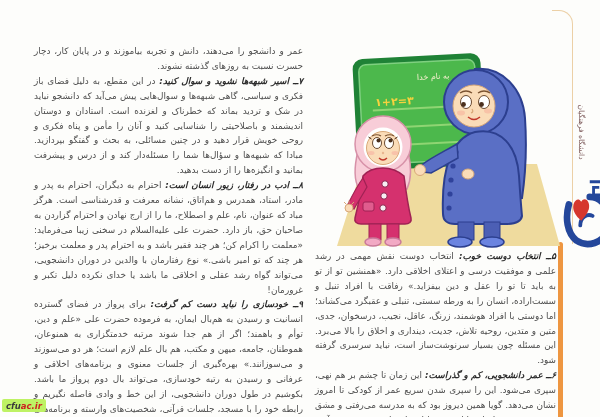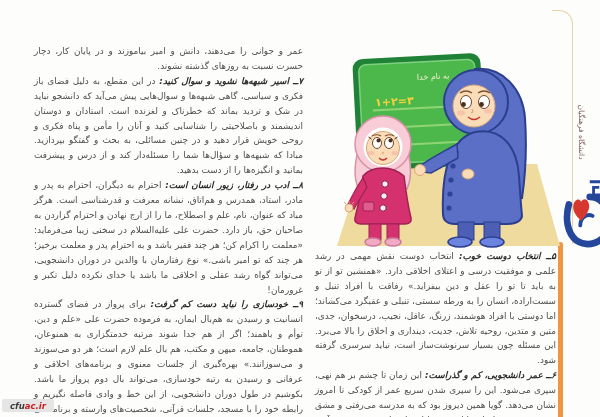--- a/index.html
+++ b/index.html
@@ -14,22 +14,22 @@
   .frame-line{position:absolute;left:552px;top:10px;width:20px;height:233px;
       border-top:1.5px solid #ecd0a6;border-right:1.5px solid #ecd0a6;
       border-top-right-radius:14px;}
   .accent-line{position:absolute;left:558px;top:242px;width:5px;height:175px;
       background:#ee9641;border-radius:3px 3px 0 0;}
   .spine-text{position:absolute;left:538px;top:126px;width:84px;height:12px;
       transform:rotate(90deg);transform-origin:center;text-align:center;
       font-size:7.5px;color:#7d5b5b;letter-spacing:.4px;direction:rtl;white-space:nowrap;}
   .logo-wrap{position:absolute;left:560px;top:176px;width:50px;height:76px;}
   .illu{position:absolute;left:325px;top:6px;width:245px;height:242px;}
-  .site-badge{position:absolute;left:2px;top:399px;width:52px;height:13px;
-      background:#e5e5e5;border-radius:2px;display:flex;align-items:center;
+  .site-badge{position:absolute;left:2px;top:399px;width:44px;height:13px;
+      background:#bef264;border-radius:2px;display:flex;align-items:center;
       justify-content:center;font-style:italic;font-weight:bold;font-size:8.5px;
       font-family:"DejaVu Sans",sans-serif;}
   .site-name{color:#3b3b3b;}
   .site-domain{color:#cc1f1f;}
   svg text{font-family:"DejaVu Sans",sans-serif;}
 </style>
 </head>
 <body>
 
 <div class="page">
@@ -117,21 +117,21 @@
   <div class="col col-right">
 
       <p class="para"><b class="lead">۵ــ انتخاب دوست خوب:</b> <span>انتخاب دوست نقش مهمی در رشد علمی و موفقیت درسی و اعتلای اخلاقی دارد. «همنشین تو از تو به باید تا تو را عقل و دین بیفزاید.» رفاقت با افراد تنبل و سست‌اراده، انسان را به ورطه سستی، تنبلی و عقبگرد می‌کشاند؛ اما دوستی با افراد هوشمند، زرنگ، عاقل، نجیب، درسخوان، جدی، متین و متدین، روحیه تلاش، جدیت، دینداری و اخلاق را بالا می‌برد. این مسئله چون بسیار سرنوشت‌ساز است، نباید سرسری گرفته شود.</span></p>
 
       <p class="para"><b class="lead">۶ــ عمر دانشجویی، کم و گذراست:</b> <span>این زمان تا چشم بر هم نهی، سپری می‌شود. این را سپری شدن سریع عمر از کودکی تا امروز نشان می‌دهد. گویا همین دیروز بود که به مدرسه می‌رفتی و مشق می‌نوشتی و فصل امتحانات و تعطیلی تابستان و... پیش می‌آمد. روزها و سال‌های آینده هم همین طور است و به سرعت می‌گذرد. برد با کسانی است که در داد و ستد با زمان، نبازند و عمر و</span></p>
     </div>
 
   <div class="col col-left">
     <div>
 
-        <p class="para"> <span>عمر و جوانی را می‌دهند، دانش و امیر بیاموزند و در پایان کار، دچار حسرت نسبت به روزهای گذشته نشوند.</span></p>
+        <p class="para"> <span>عمر و دانشجو را می‌دهند، دانش و تجربه بیاموزند و در پایان کار، دچار حسرت نسبت به روزهای گذشته نشوند.</span></p>
 
         <p class="para"><b class="lead">۷ــ اسیر شبهه‌ها نشوید و سوال کنید:</b> <span>در این مقطع، به دلیل فضای باز فکری و سیاسی، گاهی شبهه‌ها و سوال‌هایی پیش می‌آید که دانشجو نباید در شک و تردید بماند که خطرناک و لغزنده است. استادان و دوستان اندیشمند و باصلاحیتی را شناسایی کنید و آنان را مأمن و پناه فکری و روحی خویش قرار دهید و در چنین مسائلی، به بحث و گفتگو بپردازید. مبادا که شبهه‌ها و سؤال‌ها شما را مسئله‌دار کند و از درس و پیشرفت بمانید و انگیزه‌ها را از دست بدهید.</span></p>
 
         <p class="para"><b class="lead">۸ــ ادب در رفتار، زیور انسان است:</b> <span>احترام به دیگران، احترام به پدر و مادر، استاد، همدرس و هم‌اتاق، نشانه معرفت و قدرشناسی است. هرگز مباد که عنوان، نام، علم و اصطلاح، ما را از ارج نهادن و احترام گزاردن به صاحبان حق، باز دارد. حضرت علی علیه‌السلام در سخنی زیبا می‌فرماید: «معلمت را اکرام کن؛ هر چند فقیر باشد و به احترام پدر و معلمت برخیز؛ هر چند که تو امیر باشی.» نوع رفتارمان با والدین در دوران دانشجویی، می‌تواند گواه رشد عقلی و اخلاقی ما باشد یا خدای نکرده دلیل تکبر و غرورمان!</span></p>
 
         <p class="para"><b class="lead">۹ــ خودسازی را نباید دست کم گرفت:</b> <span>برای پرواز در فضای گسترده انسانیت و رسیدن به هم‌بال ایمان، به فرموده حضرت علی «علم و دین، توأم و باهمند؛ اگر از هم جدا شوند مرتبه خدمتگزاری به همنوعان، هموطنان، جامعه، میهن و مکتب، هم بال علم لازم است؛ هر دو می‌سوزند و می‌سوزانند.» بهره‌گیری از جلسات معنوی و برنامه‌های اخلاقی و عرفانی و رسیدن به رتبه خودسازی، می‌تواند بال دوم پرواز ما باشد. بکوشیم در طول دوران دانشجویی، از این خط و وادی فاصله نگیریم و رابطه خود را با مسجد، جلسات قرآنی، شخصیت‌های وارسته و برنامه‌های معنوی حفظ و تقویت نماییم؛ والا ممکن است غافلانه به این جا برسیم که برداشت‌هایم آن چه بگذاشتنی است بگذاشته‌ایم آن چه برداشتنی است باری؛ نه خود را از یاد ببریم، نه خدا را، نه هدف را و نه جامعه را.</span></p>
       </div>
 
   </div>
 

